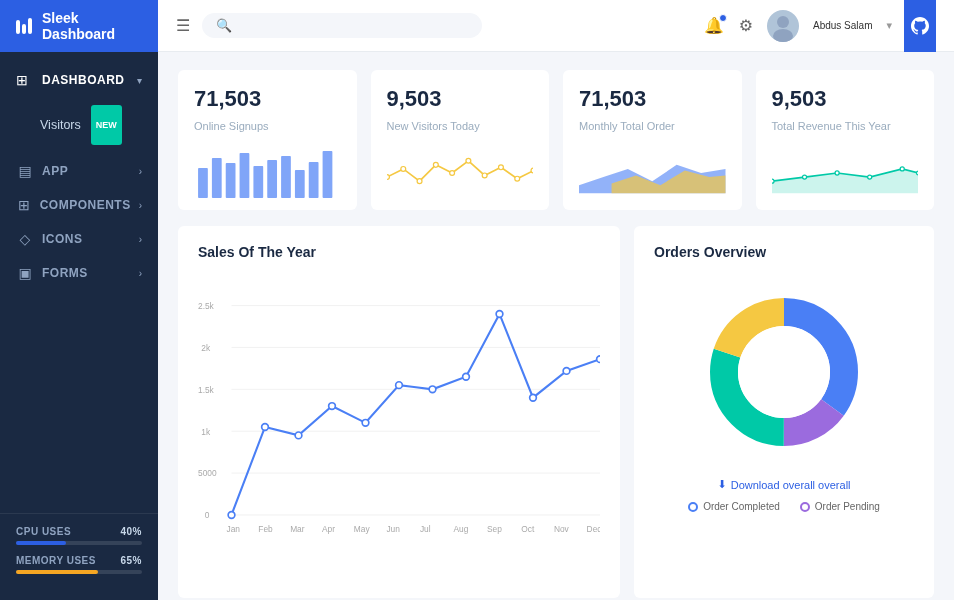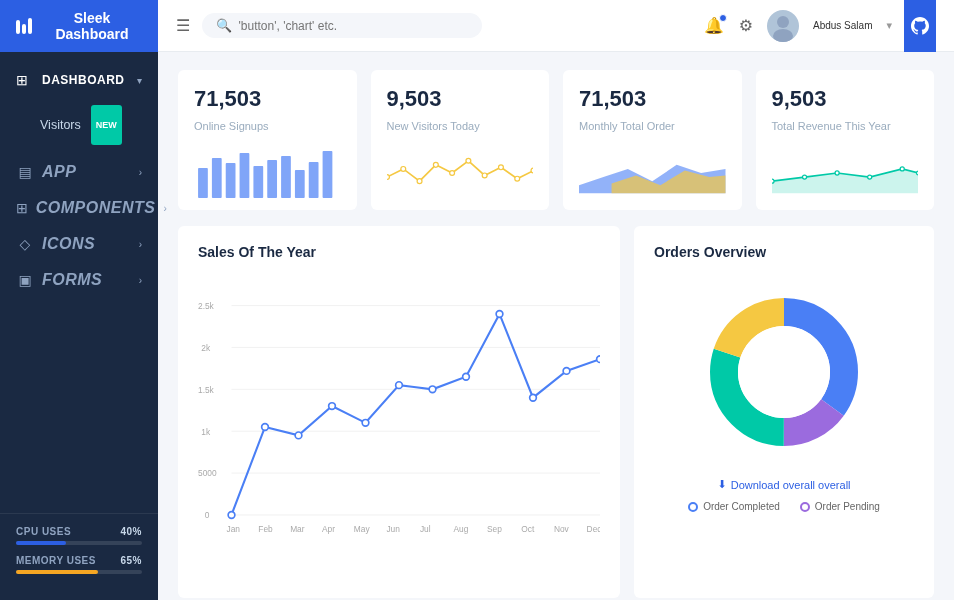--- a/index.html
+++ b/index.html
@@ -29,21 +29,20 @@
       align-items: flex-end;
     }
     .logo-bar {
       background: #fff;
       border-radius: 2px;
     }
     .logo-title {
       font-size: 14px;
       font-weight: 600;
       color: #fff;
-      text-align: center;
     }
     .sidebar-nav {
       flex: 1;
       padding: 8px 0;
     }
     .nav-item {
       display: flex;
       align-items: center;
       padding: 9px 16px;
       cursor: pointer;
@@ -51,21 +50,21 @@
       color: #8fa3c0;
       gap: 8px;
       position: relative;
     }
     .nav-item .chevron {
       margin-left: auto;
       font-size: 10px;
       color: #8fa3c0;
     }
     .nav-item .nav-icon { font-size: 14px; width: 18px; text-align: center; }
-    .nav-label { font-size: 16px; font-weight: 600; letter-spacing: 0.5px; font-style: italic; }
+    .nav-label { font-size: 12px; font-weight: 600; letter-spacing: 0.5px; }
 
     .dashboard-section {
       padding: 2px 0;
     }
     .dashboard-header {
       display: flex;
       align-items: center;
       padding: 10px 16px;
       cursor: pointer;
       color: #fff;
@@ -367,21 +366,20 @@
     </div>
   </div>
 </div>
 
 <div class="main-content">
 
   <div class="header">
     <span class="hamburger-icon">☰</span>
     <div class="search-box">
       <span style="color:#aaa;font-size:13px;">🔍</span>
-      <input type="text" placeholder="'button', 'chart' etc." style="">
     </div>
     <div class="header-right">
       <div class="header-icon">
         🔔
         <div class="notif-dot"></div>
       </div>
       <span class="header-icon">⚙</span>
       <div class="user-avatar" style="background:#b0c4d8;">
         <svg width="32" height="32" viewBox="0 0 32 32">
           <circle cx="16" cy="12" r="6" fill="#8fa3c0"></circle>

